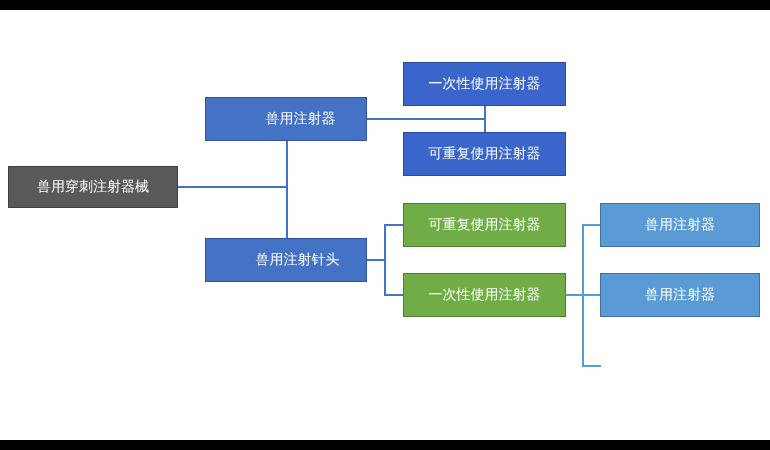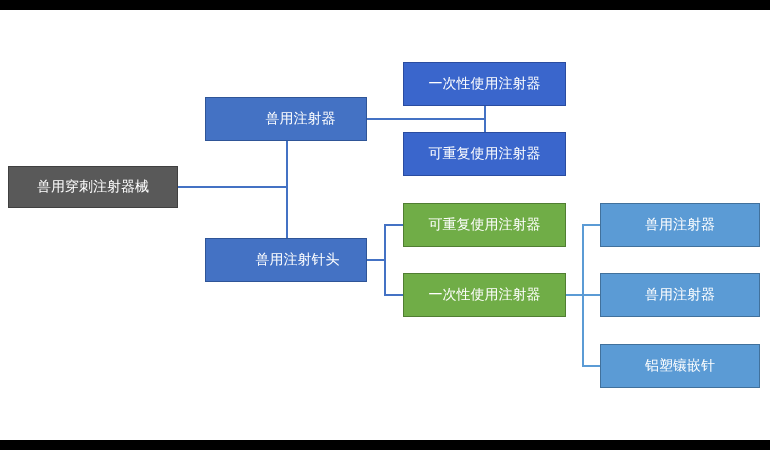--- a/index.html
+++ b/index.html
@@ -77,15 +77,14 @@
   <div class="node node-syringe" style="left:403px; top:132px; width:163px; height:44px;">可重复使用注射器</div>
 
   <div class="node node-green" style="left:403px; top:203px; width:163px; height:44px;">可重复使用注射器</div>
 
   <div class="node node-green" style="left:403px; top:273px; width:163px; height:44px;">一次性使用注射器</div>
 
   <div class="node node-leaf" style="left:600px; top:203px; width:160px; height:44px;">兽用注射器</div>
 
   <div class="node node-leaf" style="left:600px; top:273px; width:160px; height:44px;">兽用注射器</div>
 
-  <div class="node node-leaf" style="left:600px; top:344px; width:160px; height:44px;">铝塑镶嵌针</div>
 
 </div>
 
 </body></html>

